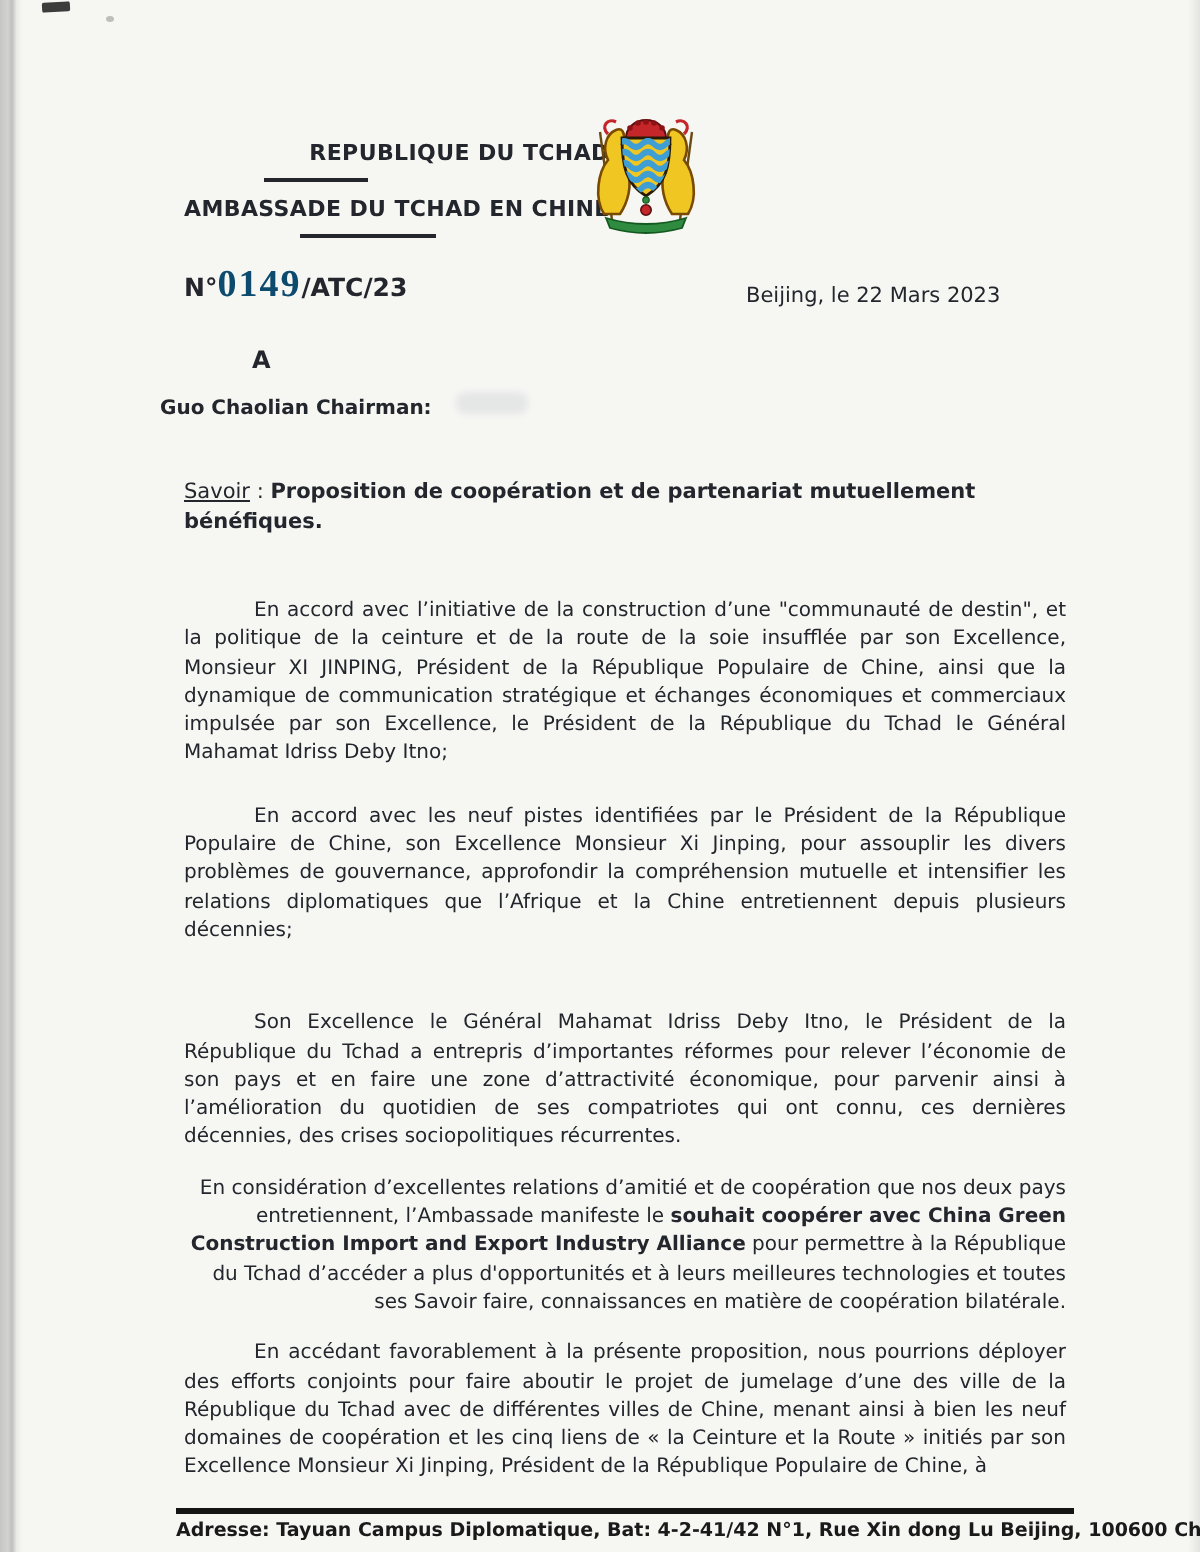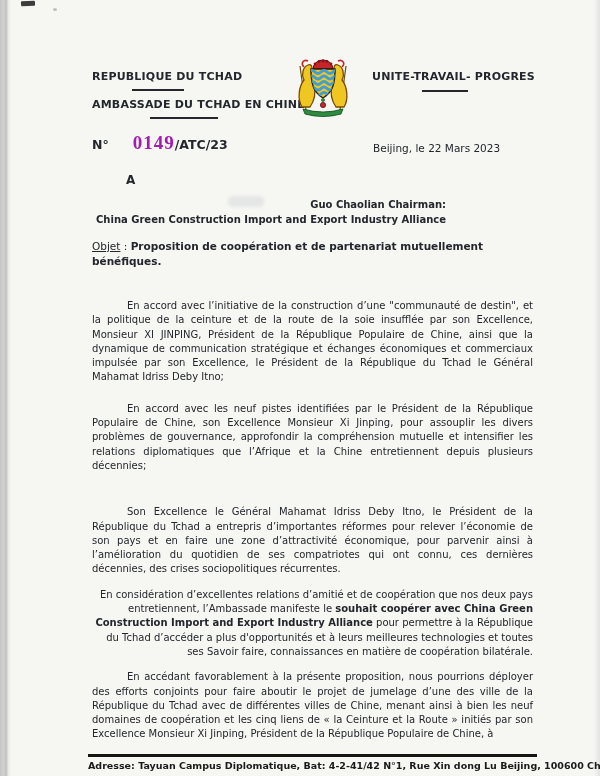--- a/index.html
+++ b/index.html
@@ -22,50 +22,50 @@
     background:#3c3c3c;transform:rotate(-3deg);border-radius:1px;
   }
   .corner-dot{
     position:absolute;left:53px;top:8px;width:4px;height:3px;
     background:#9a9a98;opacity:.6;border-radius:50%;
   }
   .stamp-smudge{
     position:absolute;left:228px;top:196px;width:36px;height:11px;
     background:#8f98a6;opacity:.16;filter:blur(1.5px);border-radius:5px;
   }
-  .hdr-left{position:absolute;left:92px;top:70px;font-weight:bold;font-size:11px;letter-spacing:.2px;}
+  .hdr-left{position:absolute;left:92px;top:70px;font-weight:bold;font-size:11px;letter-spacing:.2px;text-align:right;}
   .hdr-left .l2{margin-top:7px;}
   .rule{height:2px;background:#24262b;}
   .rule.r1{width:52px;margin:6px 0 0 40px;}
   .rule.r2{width:68px;margin:6px 0 0 58px;}
   .hdr-right{position:absolute;left:372px;top:70px;font-weight:bold;font-size:11px;letter-spacing:.2px;}
   .rule.r3{width:46px;margin:7px 0 0 50px;}
   .emblem{position:absolute;left:285px;top:56px;width:76px;height:62px;}
   .ref-line{position:absolute;left:92px;top:133px;display:flex;align-items:baseline;}
   .ref-prefix,.ref-suffix{font-weight:bold;font-size:12.5px;}
   .ref-number{
     font-family:"Liberation Serif","DejaVu Serif",serif;
     font-weight:bold;font-size:19px;letter-spacing:1px;line-height:1;
   }
   .dateline{position:absolute;left:373px;top:142px;font-weight:normal;font-size:10.5px;}
   .addr-a{position:absolute;left:126px;top:173px;font-weight:bold;font-size:12px;}
-  .addr{position:absolute;left:96px;top:198px;font-weight:bold;font-size:10px;line-height:14.5px;text-align:right;}
+  .addr{position:absolute;left:80px;top:198px;font-weight:bold;font-size:10px;line-height:14.5px;}
   .subject{position:absolute;left:92px;top:239px;width:438px;font-size:10.5px;line-height:14.5px;}
   .subject .lbl{text-decoration:underline;}
   .subject .txt{font-weight:bold;}
   .body{position:absolute;left:92px;top:299px;width:441px;font-size:10px;line-height:14.3px;}
   .body p{margin:0;text-align:justify;text-indent:35px;}
   .body p.noindent{text-indent:0;text-align:right;}
   .body p.mb17{margin-bottom:17px;}
   .body p.mb16{margin-bottom:32px;}
   .body p.mb11{margin-bottom:11px;}
   .footer{position:absolute;left:88px;top:754px;width:449px;}
   .footer-rule{height:3px;background:#141414;}
   .footer-text{margin-top:3px;text-align:center;font-weight:bold;font-size:9.5px;white-space:nowrap;color:#1a1a1a;}
-  .red{color:#a21caf;margin-left:24px;}
+  .red{color:#0c4a6e;}
 </style>
 </head>
 <body>
 
 <div class="page">
 
   <div class="scan-edge-left"></div>
   <div class="scan-edge-right"></div>
   <div class="corner-mark"></div>
   <div class="corner-dot"></div>
@@ -102,42 +102,37 @@
       <path d="M24,21.5 q3,-3 6,0 t6,0 t6,0 t6,0 t6,0"></path>
       <path d="M24,27 q3,-3 6,0 t6,0 t6,0 t6,0 t6,0"></path>
       <path d="M24,32.5 q3,-3 6,0 t6,0 t6,0 t6,0 t6,0"></path>
       <path d="M24,38 q3,-3 6,0 t6,0 t6,0 t6,0 t6,0"></path>
     </g>
     <path d="M18,53 q20,6 40,0 l-2,5 q-18,5 -36,0 Z" fill="#2e8b3f" stroke="#145a20" stroke-width="0.9"></path>
     <circle cx="38" cy="49" r="2.6" fill="#c4262a" stroke="#5a1010" stroke-width="0.8"></circle>
     <circle cx="38" cy="44" r="1.6" fill="#2e8b3f" stroke="#145a20" stroke-width="0.6"></circle>
   </svg>
 
-  <div class="hdr-right">
-    <div>UNITE-TRAVAIL- PROGRES</div>
-    <div class="rule r3"></div>
-  </div>
 
   <div class="ref-line">
     <span class="ref-prefix">N°</span>
       <span class="ref-number red">0149</span>
       <span class="ref-suffix">/ATC/23</span>
   </div>
 
   <div class="dateline">Beijing, le 22 Mars 2023</div>
 
   <div class="addr-a">A</div>
 
   <div class="addr">
     <div>Guo Chaolian Chairman:</div>
-    <div>China Green Construction Import and Export Industry Alliance</div>
   </div>
 
   <div class="subject">
-    <span class="lbl">Objet</span><span> : </span><span class="txt">Proposition de coopération et de partenariat mutuellement bénéfiques.</span>
+    <span class="lbl">Savoir</span><span> : </span><span class="txt">Proposition de coopération et de partenariat mutuellement bénéfiques.</span>
   </div>
 
   <div class="body">
     <p class="mb17">En accord avec l’initiative de la construction d’une "communauté de destin", et la politique de la ceinture et de la route de la soie insufflée par son Excellence, Monsieur XI JINPING, Président de la République Populaire de Chine, ainsi que la dynamique de communication stratégique et échanges économiques et commerciaux impulsée par son Excellence, le Président de la République du Tchad le Général Mahamat Idriss Deby Itno;</p>
     <p class="mb16">En accord avec les neuf pistes identifiées par le Président de la République Populaire de Chine, son Excellence Monsieur Xi Jinping, pour assouplir les divers problèmes de gouvernance, approfondir la compréhension mutuelle et intensifier les relations diplomatiques que l’Afrique et la Chine entretiennent depuis plusieurs décennies;</p>
     <p class="mb11">Son Excellence le Général Mahamat Idriss Deby Itno, le Président de la République du Tchad a entrepris d’importantes réformes pour relever l’économie de son pays et en faire une zone d’attractivité économique, pour parvenir ainsi à l’amélioration du quotidien de ses compatriotes qui ont connu, ces dernières décennies, des crises sociopolitiques récurrentes.</p>
     <p class="noindent mb11"><span>En considération d’excellentes relations d’amitié et de coopération que nos deux pays entretiennent, l’Ambassade manifeste le </span><b>souhait coopérer avec  China Green Construction Import and Export Industry Alliance</b><span> pour permettre à la République du Tchad d’accéder a plus d'opportunités et à leurs meilleures technologies et toutes ses Savoir faire, connaissances en matière de coopération bilatérale.</span></p>
     <p>En accédant favorablement à la présente proposition, nous pourrions déployer des efforts conjoints pour faire aboutir le projet de jumelage d’une des ville de la République du Tchad avec de différentes villes de Chine, menant ainsi à bien les neuf domaines de coopération et les cinq liens de « la Ceinture et la Route » initiés par son Excellence Monsieur Xi Jinping, Président de la République Populaire de Chine, à</p>
   </div>
 

